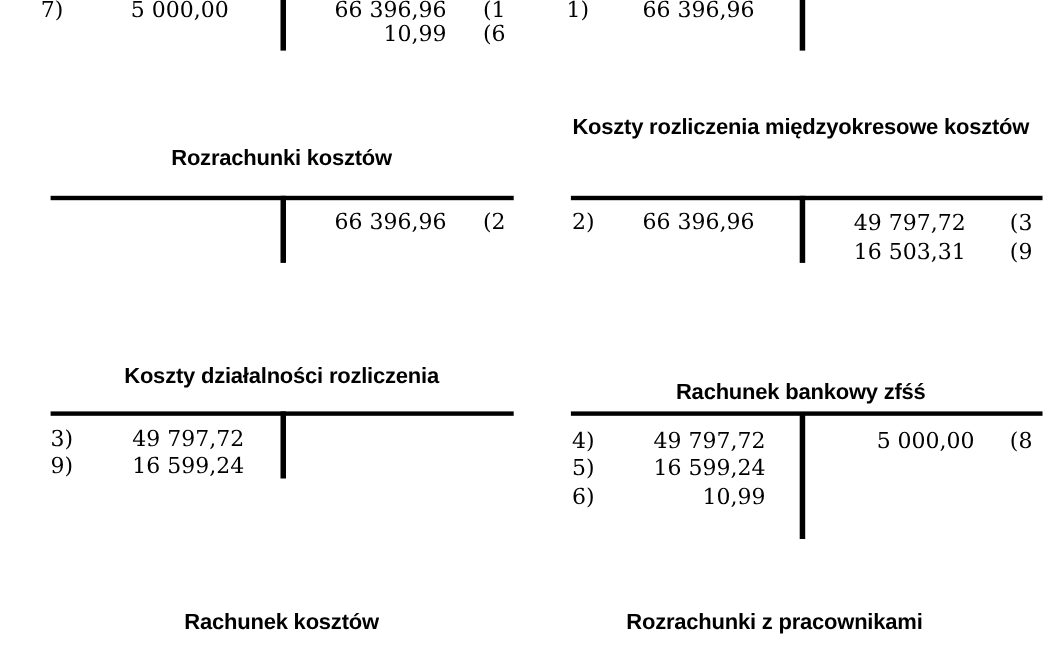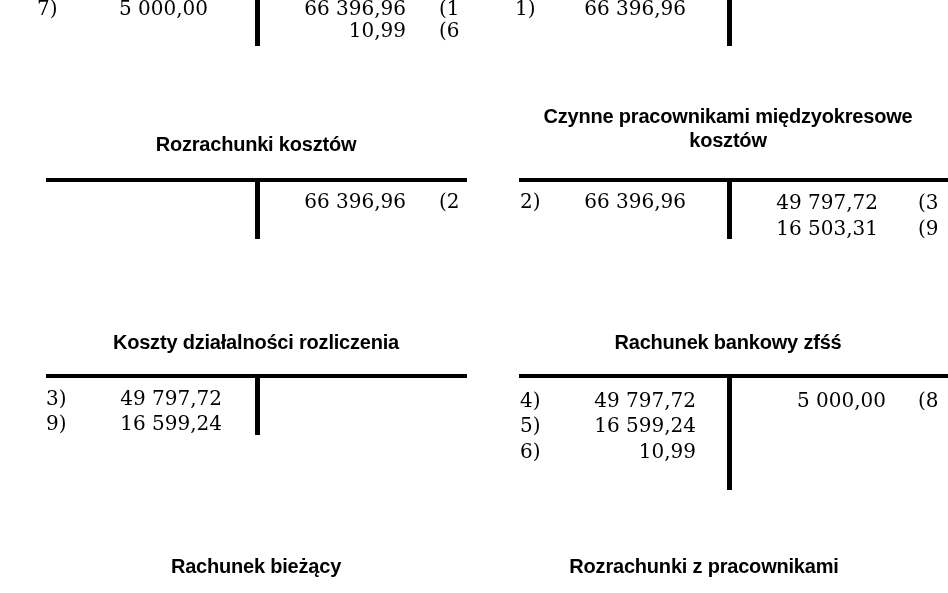--- a/index.html
+++ b/index.html
@@ -56,21 +56,21 @@
 
   <div>
     <div class="ttl" style="left:40px;top:132px;width:432px">Rozrachunki kosztów</div>
     <div class="hline" style="left:46px;top:178px;width:421px"></div>
     <div class="vline" style="left:255px;top:178px;height:61px"></div>
     <span class="num amt" style="left:288px;top:190px;width:118px">66 396,96</span>
     <span class="num" style="left:439px;top:190px">(2</span>
   </div>
 
   <div>
-    <div class="ttl" style="left:514px;top:104px;width:428px">Czynne pracownikami międzyokresowe kosztów</div>
+    <div class="ttl" style="left:514px;top:104px;width:428px">Koszty rozliczenia międzyokresowe kosztów</div>
     <div class="hline" style="left:519px;top:178px;width:429px"></div>
     <div class="vline" style="left:727px;top:178px;height:61px"></div>
     <span class="num" style="left:520px;top:190px">2)</span>
     <span class="num amt" style="left:566px;top:190px;width:120px">66 396,96</span>
     <span class="num amt" style="left:760px;top:191px;width:118px">49 797,72</span>
     <span class="num" style="left:918px;top:191px">(3</span>
     <span class="num amt" style="left:760px;top:217px;width:118px">16 503,31</span>
     <span class="num" style="left:918px;top:217px">(9</span>
   </div>
 
@@ -78,34 +78,34 @@
     <div class="ttl" style="left:40px;top:330px;width:432px">Koszty działalności rozliczenia</div>
     <div class="hline" style="left:46px;top:374px;width:421px"></div>
     <div class="vline" style="left:255px;top:374px;height:61px"></div>
     <span class="num" style="left:46px;top:387px">3)</span>
     <span class="num amt" style="left:104px;top:387px;width:118px">49 797,72</span>
     <span class="num" style="left:46px;top:412px">9)</span>
     <span class="num amt" style="left:104px;top:412px;width:118px">16 599,24</span>
   </div>
 
   <div>
-    <div class="ttl" style="left:514px;top:330px;width:428px">Rachunek bankowy zfśś</div>
+    <div class="ttl" style="left:514px;top:345px;width:428px">Rachunek bankowy zfśś</div>
     <div class="hline" style="left:519px;top:374px;width:429px"></div>
     <div class="vline" style="left:727px;top:376px;height:114px"></div>
     <span class="num" style="left:520px;top:389px">4)</span>
     <span class="num amt" style="left:578px;top:389px;width:118px">49 797,72</span>
     <span class="num" style="left:520px;top:414px">5)</span>
     <span class="num amt" style="left:578px;top:414px;width:118px">16 599,24</span>
     <span class="num" style="left:520px;top:440px">6)</span>
     <span class="num amt" style="left:578px;top:440px;width:118px">10,99</span>
     <span class="num amt" style="left:768px;top:389px;width:118px">5 000,00</span>
     <span class="num" style="left:918px;top:389px">(8</span>
   </div>
 
   <div>
-    <div class="ttl" style="left:40px;top:554px;width:432px">Rachunek bieżący</div>
+    <div class="ttl" style="left:40px;top:554px;width:432px">Rachunek kosztów</div>
   </div>
 
   <div>
     <div class="ttl" style="left:490px;top:554px;width:428px">Rozrachunki z pracownikami</div>
   </div>
 
 </div>
 
 </body></html>

